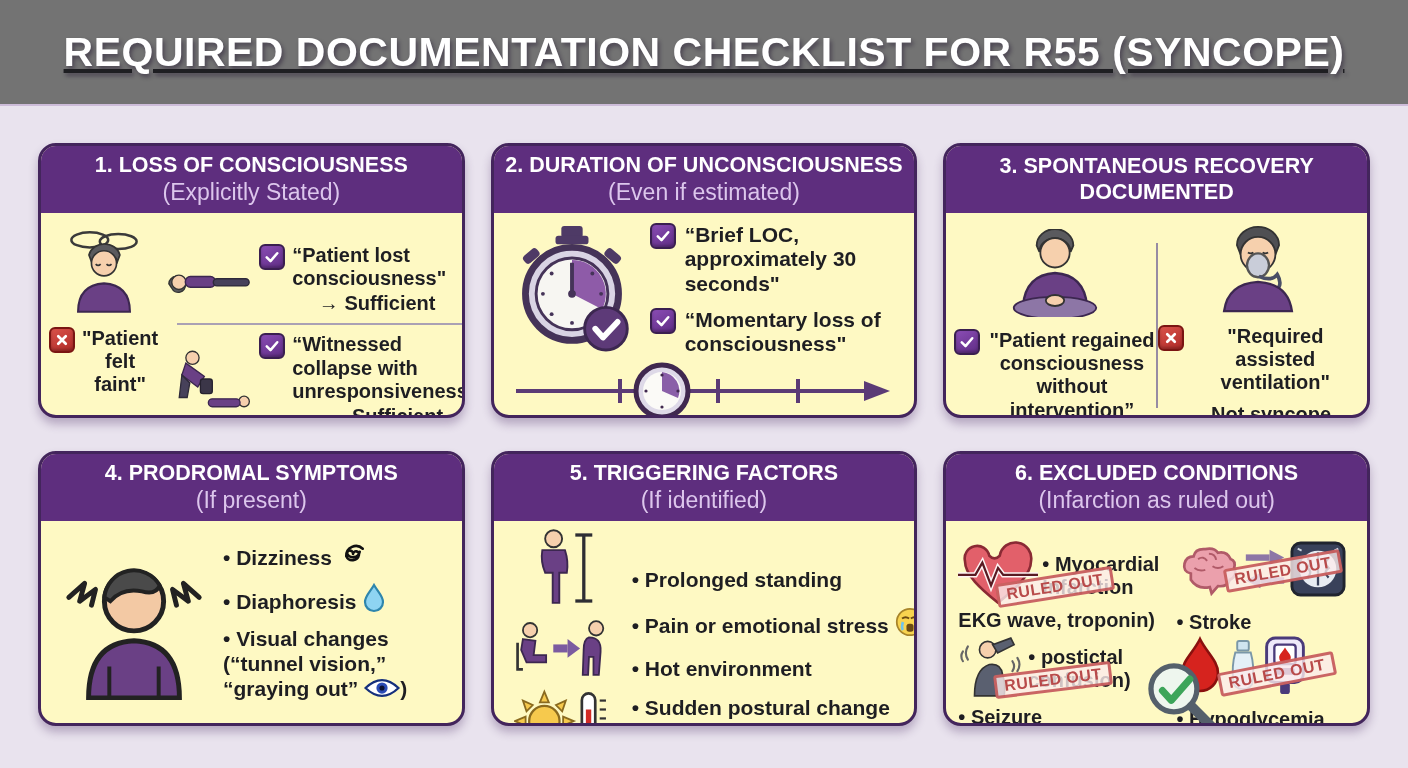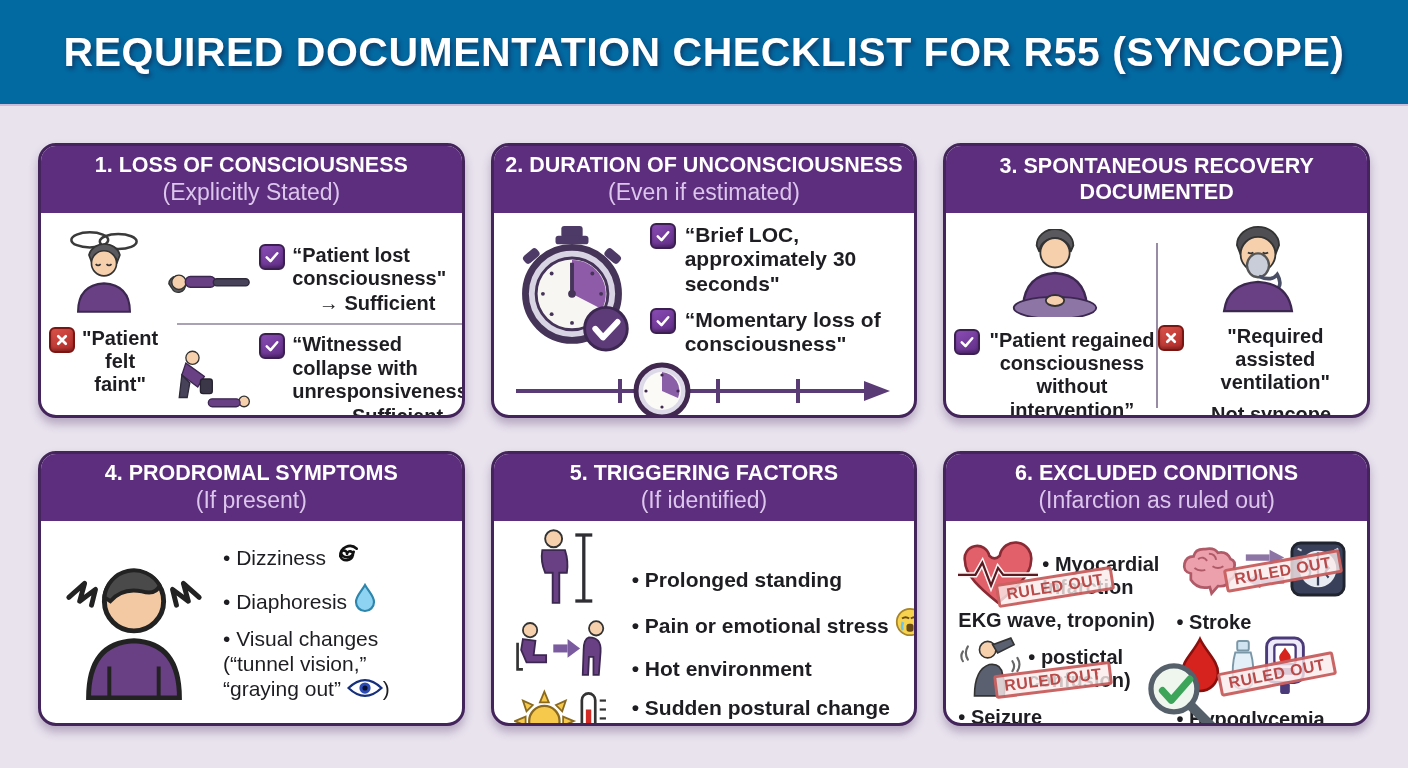--- a/index.html
+++ b/index.html
@@ -3,35 +3,35 @@
 <meta charset="utf-8">
 <style>
   * { margin:0; padding:0; box-sizing:border-box; }
   html,body { width:1408px; height:768px; overflow:hidden; }
   body {
     font-family:"Liberation Sans","DejaVu Sans",sans-serif;
     background:#e9e3ee; position:relative; color:#1e1e22;
   }
   
   .banner {
-    height:106px; background:#0369a1; border-bottom:2px solid #cdbcd9;
-    display:flex; align-items:center; justify-content:center;
+    height:106px; background:#737373; border-bottom:2px solid #cdbcd9;
+    display:flex; align-items:center; justify-content:center;text-decoration:underline;
   }
   .banner h1 {
     color:#ffffff; font-size:41px; font-weight:700; letter-spacing:.5px;
     text-shadow:2px 3px 4px rgba(25,10,40,.45); white-space:nowrap;
   }
   
   .grid {
     position:absolute; left:38px; top:143px; width:1332px;
     display:grid; grid-template-columns:repeat(3,1fr);
     column-gap:26px; row-gap:33px;
   }
   .card {
-    height:275px; background:#ffffff; border:3px solid #43255c; border-radius:18px;
+    height:275px; background:#fef9c3; border:3px solid #43255c; border-radius:18px;
     box-shadow:0 6px 10px rgba(70,40,95,.32); overflow:hidden;
     display:flex; flex-direction:column;
   }
   .card-header {
     background:#5e2e7e; color:#fff; text-align:center;
     min-height:67px; display:flex; flex-direction:column; justify-content:center;
     padding:6px 8px; line-height:1.18;
   }
   .card-title { font-size:21.5px; font-weight:700; }
   .card-sub   { font-size:23px; font-weight:400; color:#dcc6ec; }
@@ -66,21 +66,21 @@
   .c2-item .t { max-width:265px; }
   .c2-timeline { margin:4px auto 0; display:block; }
   
   .c3-body { display:flex; padding:12px 8px; }
   .c3-col { width:50%; display:flex; flex-direction:column; align-items:center; justify-content:center; gap:8px; }
   .c3-row { display:flex; gap:8px; align-items:flex-start; justify-content:center; }
   .c3-quote { max-width:172px; text-align:center; }
   
   .c4-body { display:flex; align-items:center; padding:8px 14px; gap:10px; }
   .c4-list { display:flex; flex-direction:column; gap:9px; }
-  .c4-list .li { font-weight:400; font-size:21px; line-height:1.15; max-width:250px; }
+  .c4-list .li { font-weight:700; font-size:21px; line-height:1.15; max-width:250px; }
   .inline-icon { display:inline-block; vertical-align:-4px; }
   
   .c5-body { display:flex; align-items:center; padding:8px 10px 24px 20px; gap:18px; }
   .c5-icons { display:flex; flex-direction:column; gap:8px; align-items:center; width:110px; }
   .c5-list { display:flex; flex-direction:column; gap:15px; }
   .c5-list .li { font-weight:700; font-size:21px; white-space:nowrap; }
   
   .c6-body { padding:20px 12px 2px; display:grid; grid-template-columns:55% 45%; row-gap:2px; position:relative; }
   .x6 { position:relative; }
   .x6 .row { display:flex; align-items:center; gap:4px; }

